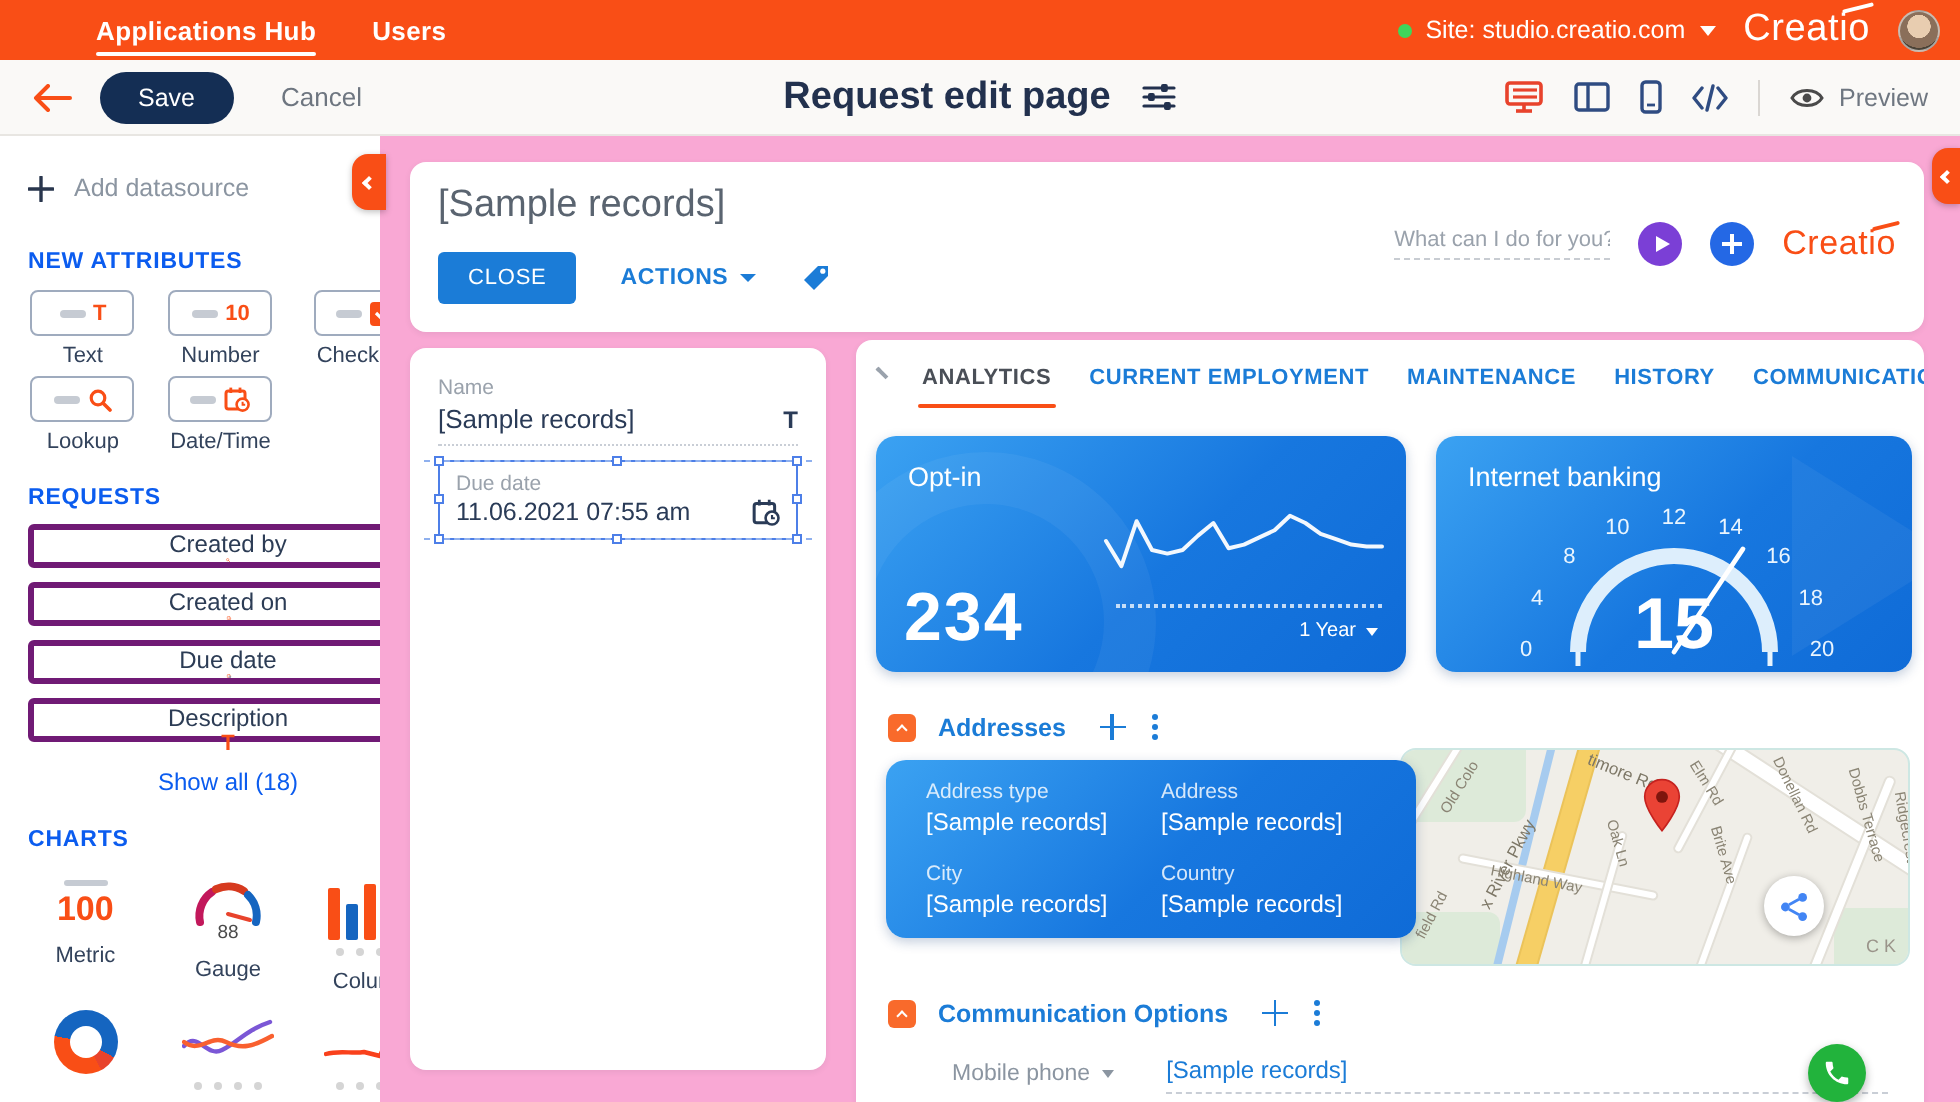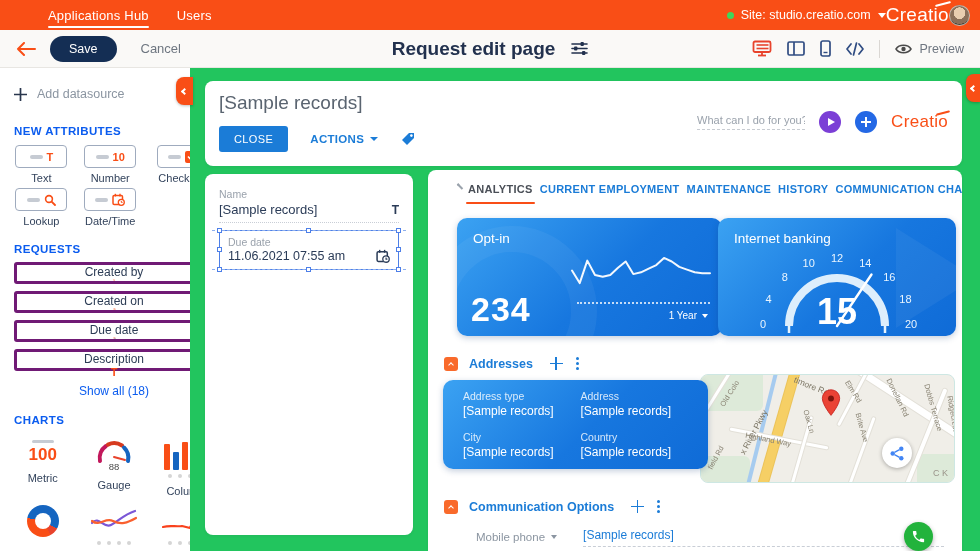--- a/index.html
+++ b/index.html
@@ -3,23 +3,23 @@
 <meta charset="utf-8">
 <style>
   * { margin:0; padding:0; box-sizing:border-box; }
   html,body { width:980px; height:551px; overflow:hidden; }
   body { font-family:"Liberation Sans", sans-serif; background:#F0F0F1; }
   .screen { position:relative; width:980px; height:551px; overflow:hidden; background:#F0F0F1; }
 
   
   .topbar { height:30px; background:#F94E16; display:flex; align-items:center; color:#fff; position:relative; }
   .topbar-tabs { display:flex; align-items:center; height:100%; margin-left:48px; gap:28px; }
-  .top-tab { font-size:13px; font-weight:400; letter-spacing:.2px; height:100%; display:flex; align-items:center; position:relative; cursor:pointer; }
+  .top-tab { font-size:13px; font-weight:700; letter-spacing:.2px; height:100%; display:flex; align-items:center; position:relative; cursor:pointer; }
   .top-tab.active::after { content:""; position:absolute; left:0; right:0; bottom:2px; height:2px; background:#fff; border-radius:1px; }
-  .topbar-right { margin-left:auto; display:flex; align-items:center; padding-right:10px; }
+  .topbar-right { margin-left:auto; display:flex; align-items:center; gap:14px; padding-right:10px; }
   .site-sel { display:flex; align-items:center; gap:7px; font-size:12.5px; }
   .green-dot { width:7px; height:7px; border-radius:50%; background:#3ED65B; }
   .caret { width:0; height:0; border-left:4px solid transparent; border-right:4px solid transparent; border-top:5px solid currentColor; display:inline-block; }
   .logo-top { font-size:19px; font-weight:500; letter-spacing:.3px; position:relative; }
   .logo-top i { position:absolute; right:-2px; top:-1px; width:16px; height:2px; background:#fff; transform:rotate(-14deg); border-radius:2px; }
   .avatar { width:21px; height:21px; border-radius:50%; background:radial-gradient(circle at 50% 38%, #e8cdb0 0 38%, #8a6f5a 39% 70%, #4a4236 71%); border:1px solid #ffffff88; }
 
   
   .toolbar { height:38px; background:#FAF9F7; border-bottom:1px solid #E8E6E2; display:flex; align-items:center; position:relative; }
   .btn-save { background:#142E54; color:#fff; border:none; border-radius:15px; padding:6px 19px; font-size:12.5px; font-family:inherit; margin-left:14px; cursor:pointer; }
@@ -60,21 +60,21 @@
   .dotsrow { display:flex; gap:6px; margin-top:4px; }
   .dotsrow i { width:4px; height:4px; border-radius:50%; background:#D5D5D5; }
   .chart-lbl { font-size:11px; color:#33435C; margin-top:7px; }
   .donut { width:32px; height:32px; border-radius:50%; margin-top:6px;
     background:conic-gradient(#1565C0 0 33%, #E8432C 33% 42%, #F94E16 42% 78%, #1565C0 78% 100%); position:relative; }
   .donut::after { content:""; position:absolute; inset:8px; background:#fff; border-radius:50%; }
   .collapse-tab { position:absolute; width:17px; height:28px; background:#F94E16; border-radius:8px 0 0 8px; display:flex; align-items:center; justify-content:center; color:#fff; cursor:pointer; z-index:30; box-shadow:0 1px 3px rgba(0,0,0,.25); }
   .collapse-tab .chev { width:5px; height:5px; }
 
   
-  .main { position:absolute; left:190px; top:0; right:0; bottom:0; background:#22c55e; }
+  .main { position:absolute; left:190px; top:0; right:0; bottom:0; background:#f9a8d4; }
   .card { position:absolute; background:#fff; border-radius:8px; box-shadow:0 1px 3px rgba(40,50,70,.08); }
   .header-card { left:15px; top:13px; right:18px; height:85px; padding:11px 14px; }
   .rec-title { font-size:19px; color:#5A6470; font-weight:400; }
   .hdr-row { display:flex; align-items:center; gap:22px; margin-top:12px; }
   .btn-close { background:#1B7CD7; color:#fff; font-size:11px; font-weight:400; letter-spacing:.4px; border:none; border-radius:3px; padding:7px 15px; font-family:inherit; cursor:pointer; }
   .actions { color:#1B7CD7; font-size:11.5px; font-weight:700; letter-spacing:.3px; display:flex; align-items:center; gap:6px; cursor:pointer; }
   .actions .caret { border-top-width:4px; }
   .assist { position:absolute; right:14px; top:30px; display:flex; align-items:center; gap:14px; }
   .assist input { width:108px; border:none; border-bottom:1px dashed #C8CCD2; background:transparent; font-size:11px; color:#555; outline:none; padding-bottom:3px; font-family:inherit; }
   .assist input::placeholder { color:#9AA2AC; }
@@ -95,28 +95,28 @@
   .due-block { position:relative; border:1px solid #4D7FE8; margin-top:7px; padding:5px 8px 6px; }
   .due-row { display:flex; align-items:center; justify-content:space-between; margin-top:1px; }
   .handle { position:absolute; width:5px; height:5px; background:#fff; border:1px solid #4D7FE8; }
   .h-tl{left:-3px;top:-3px} .h-tc{left:50%;top:-3px;margin-left:-3px} .h-tr{right:-3px;top:-3px}
   .h-ml{left:-3px;top:50%;margin-top:-3px} .h-mr{right:-3px;top:50%;margin-top:-3px}
   .h-bl{left:-3px;bottom:-3px} .h-bc{left:50%;bottom:-3px;margin-left:-3px} .h-br{right:-3px;bottom:-3px}
   .guide { position:absolute; left:-8px; right:-8px; border-top:1px dashed #8FB0EE; }
 
   
   .tab-card { left:238px; right:18px; top:102px; height:466px; overflow:hidden; }
-  .tabs-row { position:absolute; left:12px; right:12px; top:13px; display:flex; align-items:flex-start; gap:7px; color:#9AA2AC;margin-left:19px; }
+  .tabs-row { position:absolute; left:12px; right:12px; top:13px; display:flex; align-items:flex-start; gap:19px; color:#9AA2AC; }
   .tab { font-size:11px; font-weight:700; letter-spacing:.3px; color:#1B7CD7; position:relative; cursor:pointer; white-space:nowrap; }
   .tab.active { color:#4A4F57; }
   .tab.active::after { content:""; position:absolute; left:-2px; right:-2px; bottom:-9px; height:2.5px; background:#F94E16; border-radius:2px; }
   .tabs-row .chev { cursor:pointer; }
 
   .bluecard { position:absolute; border-radius:10px; background:linear-gradient(135deg,#3BA2F2 0%,#1777DF 55%,#0F6BD7 100%); box-shadow:0 2px 6px rgba(20,60,120,.25); overflow:hidden; color:#fff; }
-  .optin { left:29px; top:48px; width:265px; height:118px; }
+  .optin { left:10px; top:48px; width:265px; height:118px; }
   .bluecard .wm { position:absolute; width:170px; height:170px; border:26px solid rgba(255,255,255,.05); border-radius:50%; left:-30px; bottom:-60px; }
   .bc-title { position:absolute; left:16px; top:13px; font-size:13.5px; }
   .spark { position:absolute; right:10px; top:26px; }
   .dotline { position:absolute; left:120px; right:12px; top:84px; border-top:2px dotted rgba(255,255,255,.75); }
   .period { position:absolute; right:14px; top:92px; font-size:10px; display:flex; align-items:center; gap:5px; cursor:pointer; }
   .period .caret { border-top-width:4px; border-left-width:3.5px; border-right-width:3.5px; }
   .big-num { position:absolute; left:14px; bottom:7px; font-size:34px; font-weight:700; letter-spacing:1px; }
   .gaugecard { left:290px; top:48px; width:238px; height:118px; }
   .gaugecard .wm2 { position:absolute; right:-20px; top:10px; width:0; height:0; border-top:50px solid transparent; border-bottom:50px solid transparent; border-left:80px solid rgba(255,255,255,.05); }
   .gauge-tick { font-size:11px; fill:#EAF5FE; text-anchor:middle; font-family:"Liberation Sans",sans-serif; }

